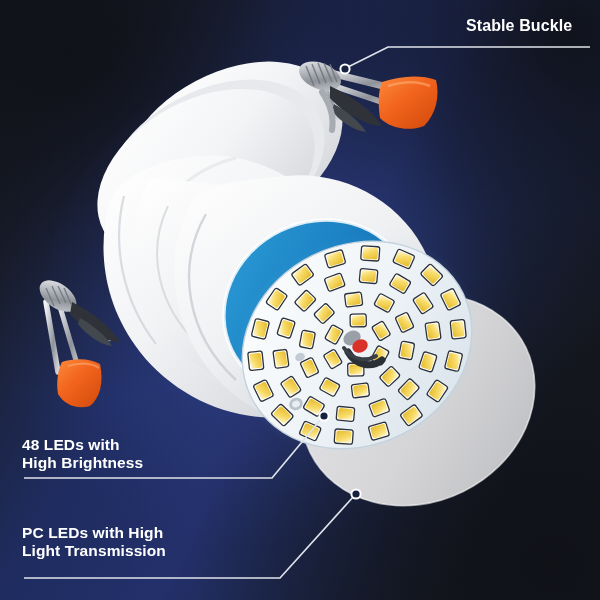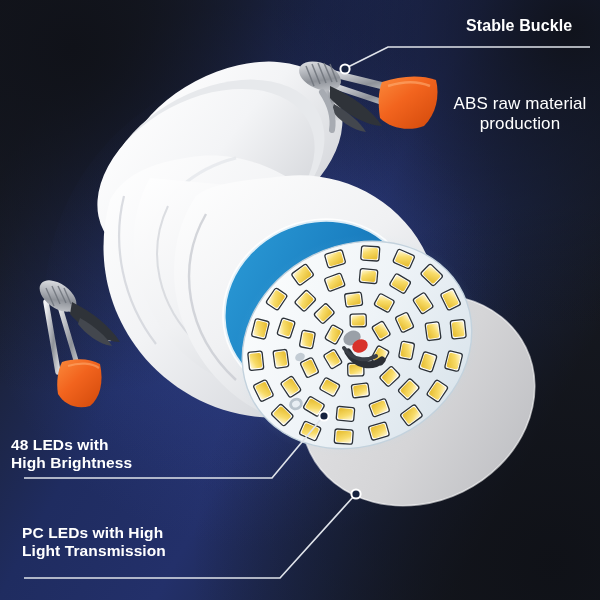--- a/index.html
+++ b/index.html
@@ -5,21 +5,21 @@
   html,body{margin:0;padding:0;background:#0f1117;}
   body{width:600px;height:600px;overflow:hidden;font-family:"Liberation Sans",sans-serif;}
   #stage{position:relative;width:600px;height:600px;overflow:hidden;}
   #bg{position:absolute;inset:0;}
   #art{position:absolute;inset:0;}
   .lbl{position:absolute;color:#ffffff;line-height:1.18;letter-spacing:.1px;white-space:pre-line;}
   .lbl.bold{font-weight:700;font-size:15.5px;}
   .lbl.reg{font-weight:400;font-size:17px;text-align:center;}
   #l-buckle{left:466px;top:17px;font-size:16px;}
   #l-abs{left:444px;top:94px;width:152px;}
-  #l-leds{left:11px;top:436px;}
+  #l-leds{left:22px;top:436px;}
   #l-pc{left:22px;top:524px;}
 </style>
 </head>
 <body>
 
 <div id="stage">
 
   <svg id="bg" viewBox="0 0 600 600">
     <defs>
       <linearGradient id="gMain" x1="0" y1="0" x2="1" y2="0.55">
@@ -345,22 +345,20 @@
     </g>
     <g fill="#16223f" stroke="#ffffff" stroke-width="2">
       <circle cx="345" cy="69" r="4.6"></circle>
       <circle cx="324" cy="416" r="4.6"></circle>
       <circle cx="356" cy="494" r="4.6"></circle>
     </g>
   </svg>
 
   <div class="lbl bold" id="l-buckle">Stable Buckle</div>
 
-  <div class="lbl reg" id="l-abs">ABS raw material
-production</div>
 
   <div class="lbl bold" id="l-leds">48 LEDs with
 High Brightness</div>
 
   <div class="lbl bold" id="l-pc">PC LEDs with High
 Light Transmission</div>
 
 </div>
 
 </body></html>

